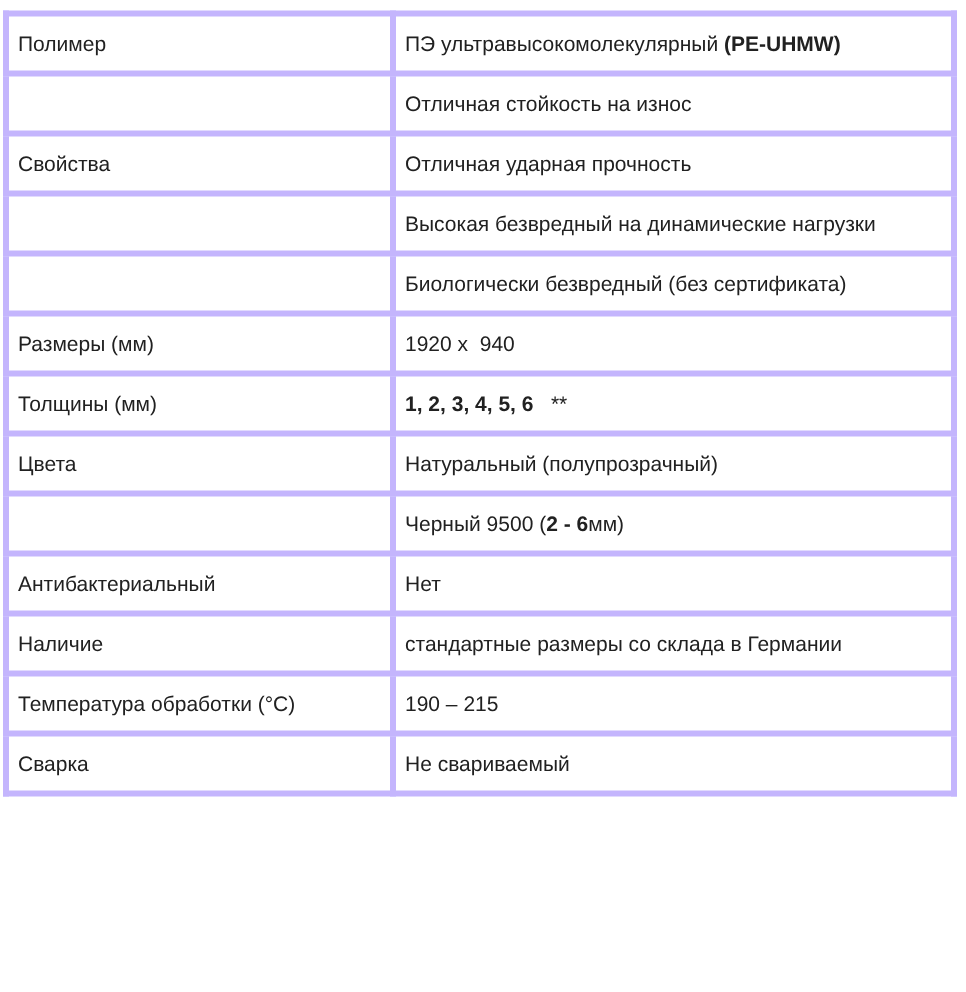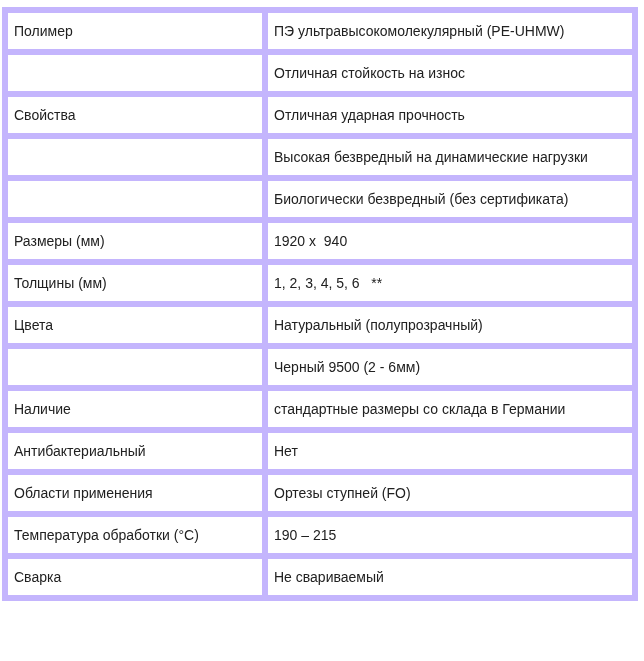--- a/index.html
+++ b/index.html
@@ -17,35 +17,35 @@
     border-collapse: collapse;
     table-layout: fixed;
     margin: 7px 0 0 2px;
     width: 636px;
     border-top: 1px solid #878787;
     border-left: 1px solid #878787;
     border-right: 1px solid #878787;
     border-bottom: 2px solid #6e6e6e;
   }
   table.spec-table td {
-    border: 6px solid #c4b5fd;
+    border: 4px solid #c4b5fd;
     height: 35px;
     padding: 1px 6px 0 6px;
     font-size: 14px;
     line-height: 17px;
     color: #212121;
     vertical-align: middle;
     white-space: pre-wrap;
     overflow: hidden;
   }
   td.label-cell {
     width: 242px;
   }
   .bold {
-    font-weight: normal;
+    font-weight: bold;
   }
 </style>
 </head>
 <body>
 
 <table class="spec-table">
   <tbody>
       <tr>
         <td class="label-cell">Полимер</td>
         <td class="value-cell"><span>ПЭ ультравысокомолекулярный </span><span class="bold">(PE-UHMW)</span></td>
@@ -76,30 +76,26 @@
       </tr>
       <tr>
         <td class="label-cell">Цвета</td>
         <td class="value-cell"><span>Натуральный (полупрозрачный)</span></td>
       </tr>
       <tr>
         <td class="label-cell"></td>
         <td class="value-cell"><span>Черный 9500 (</span><span class="bold">2 - 6</span><span>мм)</span></td>
       </tr>
       <tr>
-        <td class="label-cell">Наличие</td>
-        <td class="value-cell"><span>стандартные размеры со склада в Германии</span></td>
-      </tr>
-      <tr>
         <td class="label-cell">Антибактериальный</td>
         <td class="value-cell"><span>Нет</span></td>
       </tr>
       <tr>
-        <td class="label-cell">Области применения</td>
-        <td class="value-cell"><span>Ортезы ступней (FO)</span></td>
+        <td class="label-cell">Наличие</td>
+        <td class="value-cell"><span>стандартные размеры со склада в Германии</span></td>
       </tr>
       <tr>
         <td class="label-cell">Температура обработки (°С)</td>
         <td class="value-cell"><span>190 – 215</span></td>
       </tr>
       <tr>
         <td class="label-cell">Сварка</td>
         <td class="value-cell"><span>Не свариваемый</span></td>
       </tr>
     </tbody>

